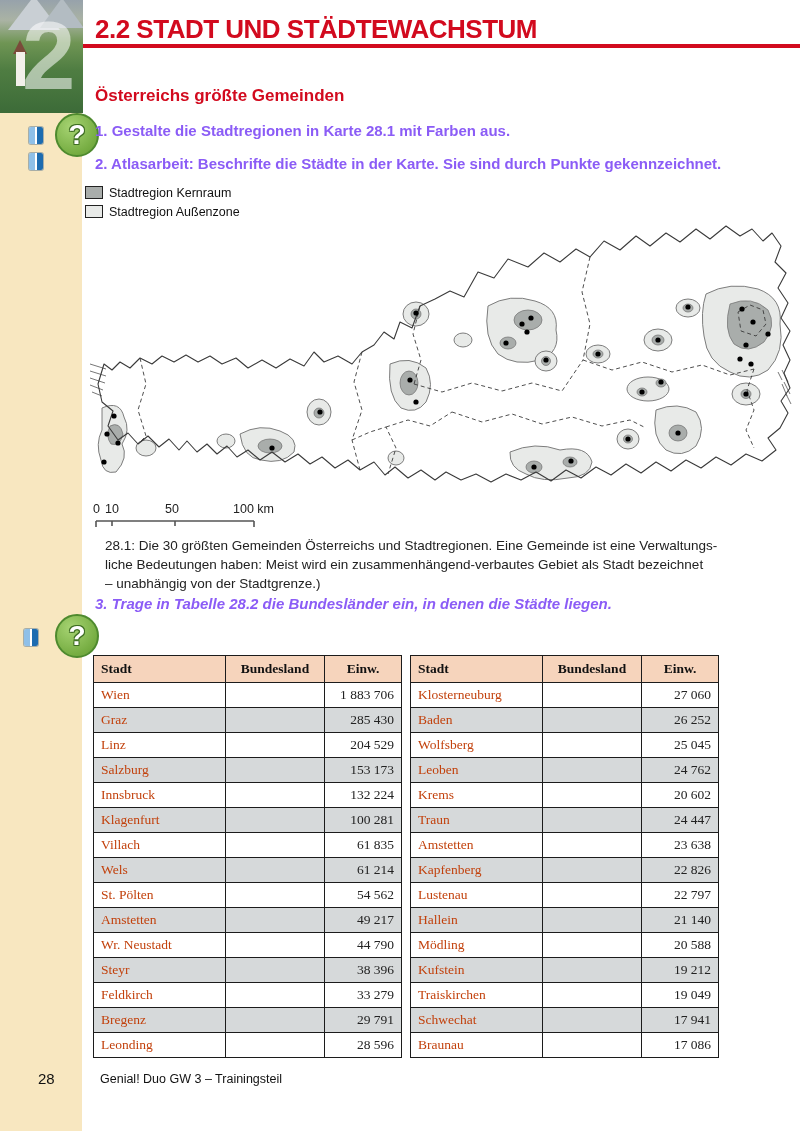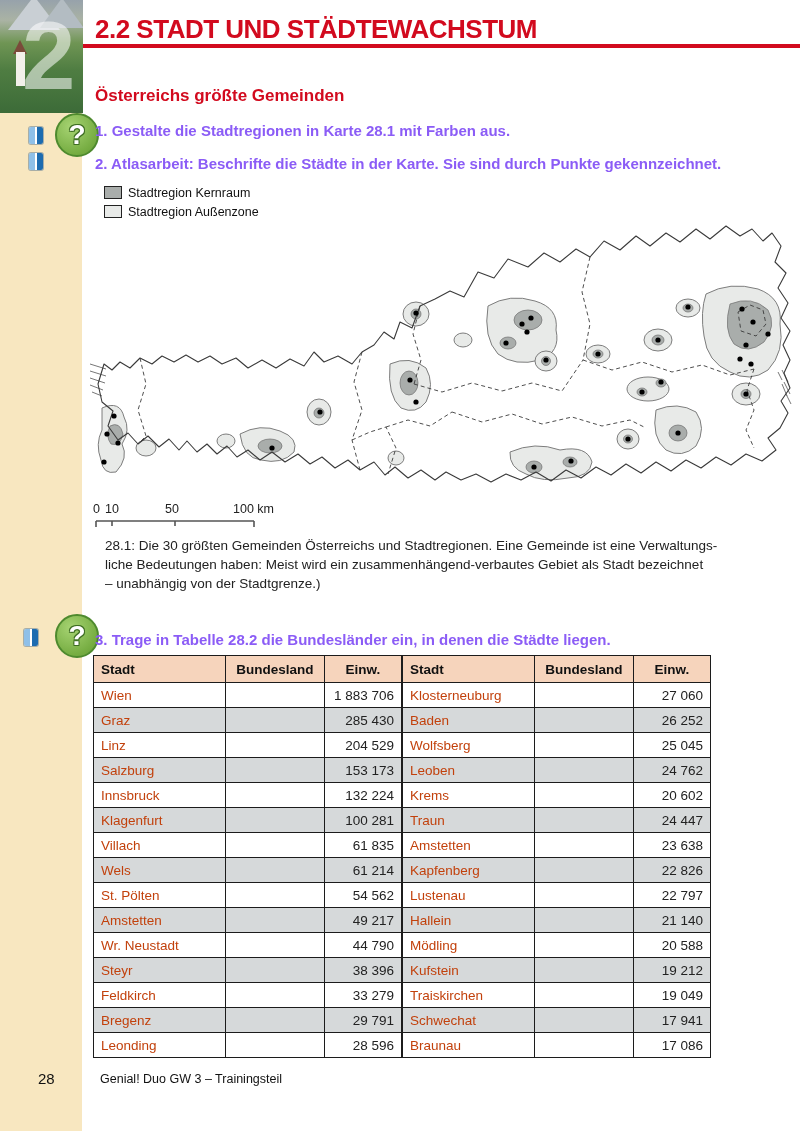--- a/index.html
+++ b/index.html
@@ -18,45 +18,45 @@
   .chapter-photo .spire{position:absolute;left:13px;top:40px;width:0;height:0;
      border-left:7px solid transparent;border-right:7px solid transparent;border-bottom:14px solid #7a4b3a;}
   .chapter-num{position:absolute;left:22px;top:8px;font-size:96px;font-weight:bold;line-height:96px;
      color:rgba(255,255,255,0.55);}
   
   .title{position:absolute;left:95px;top:14px;font-size:26px;font-weight:bold;letter-spacing:-0.5px;color:#d20a1e;}
   .title-rule{position:absolute;left:83px;top:44px;width:717px;height:4px;background:#d20a1e;}
   .subtitle{position:absolute;left:95px;top:86px;font-size:17px;font-weight:bold;color:#d20a1e;}
   
   .task{position:absolute;left:95px;width:680px;font-size:15px;font-weight:bold;color:#8b5cf6;}
-  .task1{top:122px;} .task2{top:155px;} .task3{top:631px;}
+  .task1{top:122px;} .task2{top:155px;} .task3{top:595px;font-style:italic;}
   .book-icon{position:absolute;width:14px;height:17px;border-radius:2px;
      background:linear-gradient(90deg,#8fc0e8 0 44%,#ffffff 44% 54%,#1d6cb0 54% 100%);
      box-shadow:0 0 0 1px rgba(20,70,120,0.35);}
   .bi1{left:29px;top:127px;} .bi2{left:29px;top:153px;} .bi3{left:24px;top:629px;}
   .q-badge{position:absolute;width:40px;height:40px;border-radius:50%;
      background:radial-gradient(circle at 35% 30%,#a6d372,#76ad42 70%,#659a36);
      border:2px solid #4e8a2e;display:flex;align-items:center;justify-content:center;}
   .qb1{left:55px;top:113px;} .qb3{left:55px;top:614px;}
   .q-badge span{color:#ffffff;font-size:28px;font-weight:bold;
      text-shadow:1px 1px 0 #3f6e23,-1px 1px 0 #3f6e23,1px -1px 0 #3f6e23,-1px -1px 0 #3f6e23;}
   
-  .legend{position:absolute;left:104px;top:183px;font-size:12.5px;color:#111;}
+  .legend{position:absolute;left:85px;top:183px;font-size:12.5px;color:#111;}
   .legend-row{display:flex;align-items:center;height:19px;}
   .legend svg{margin-right:6px;}
   
   .map-wrap{position:absolute;left:90px;top:212px;width:706px;height:290px;}
   
   .scalebar{position:absolute;left:93px;top:502px;}
   
   .caption1{position:absolute;left:105px;top:536px;width:615px;font-size:13.5px;line-height:19px;color:#222;}
   .caption2{position:absolute;left:105px;top:1045px;font-size:13.5px;color:#222;}
   .caption2 .src{font-size:11px;}
   
-  .tables{position:absolute;left:93px;top:655px;display:flex;gap:0;}
+  .tables{position:absolute;left:93px;top:655px;display:flex;gap:8px;font-family:Liberation Serif, serif;}
   table{border-collapse:collapse;table-layout:fixed;width:308px;background:#fff;}
   th,td{border:1.6px solid #1c1c1c;font-weight:normal;font-size:13.5px;padding:0 7px;
         height:24px;overflow:hidden;white-space:nowrap;}
   th{background:#f6d4bc;height:26px;font-weight:bold;color:#111;}
   th.h-city{text-align:left;} th.h-state{text-align:center;} th.h-pop{text-align:center;}
   td.td-city{text-align:left;color:#c2410c;}
   td.td-state{}
   td.td-pop{text-align:right;color:#222;}
   tr.even td{background:#d6d9da;}
   tr.odd td{background:#ffffff;}

